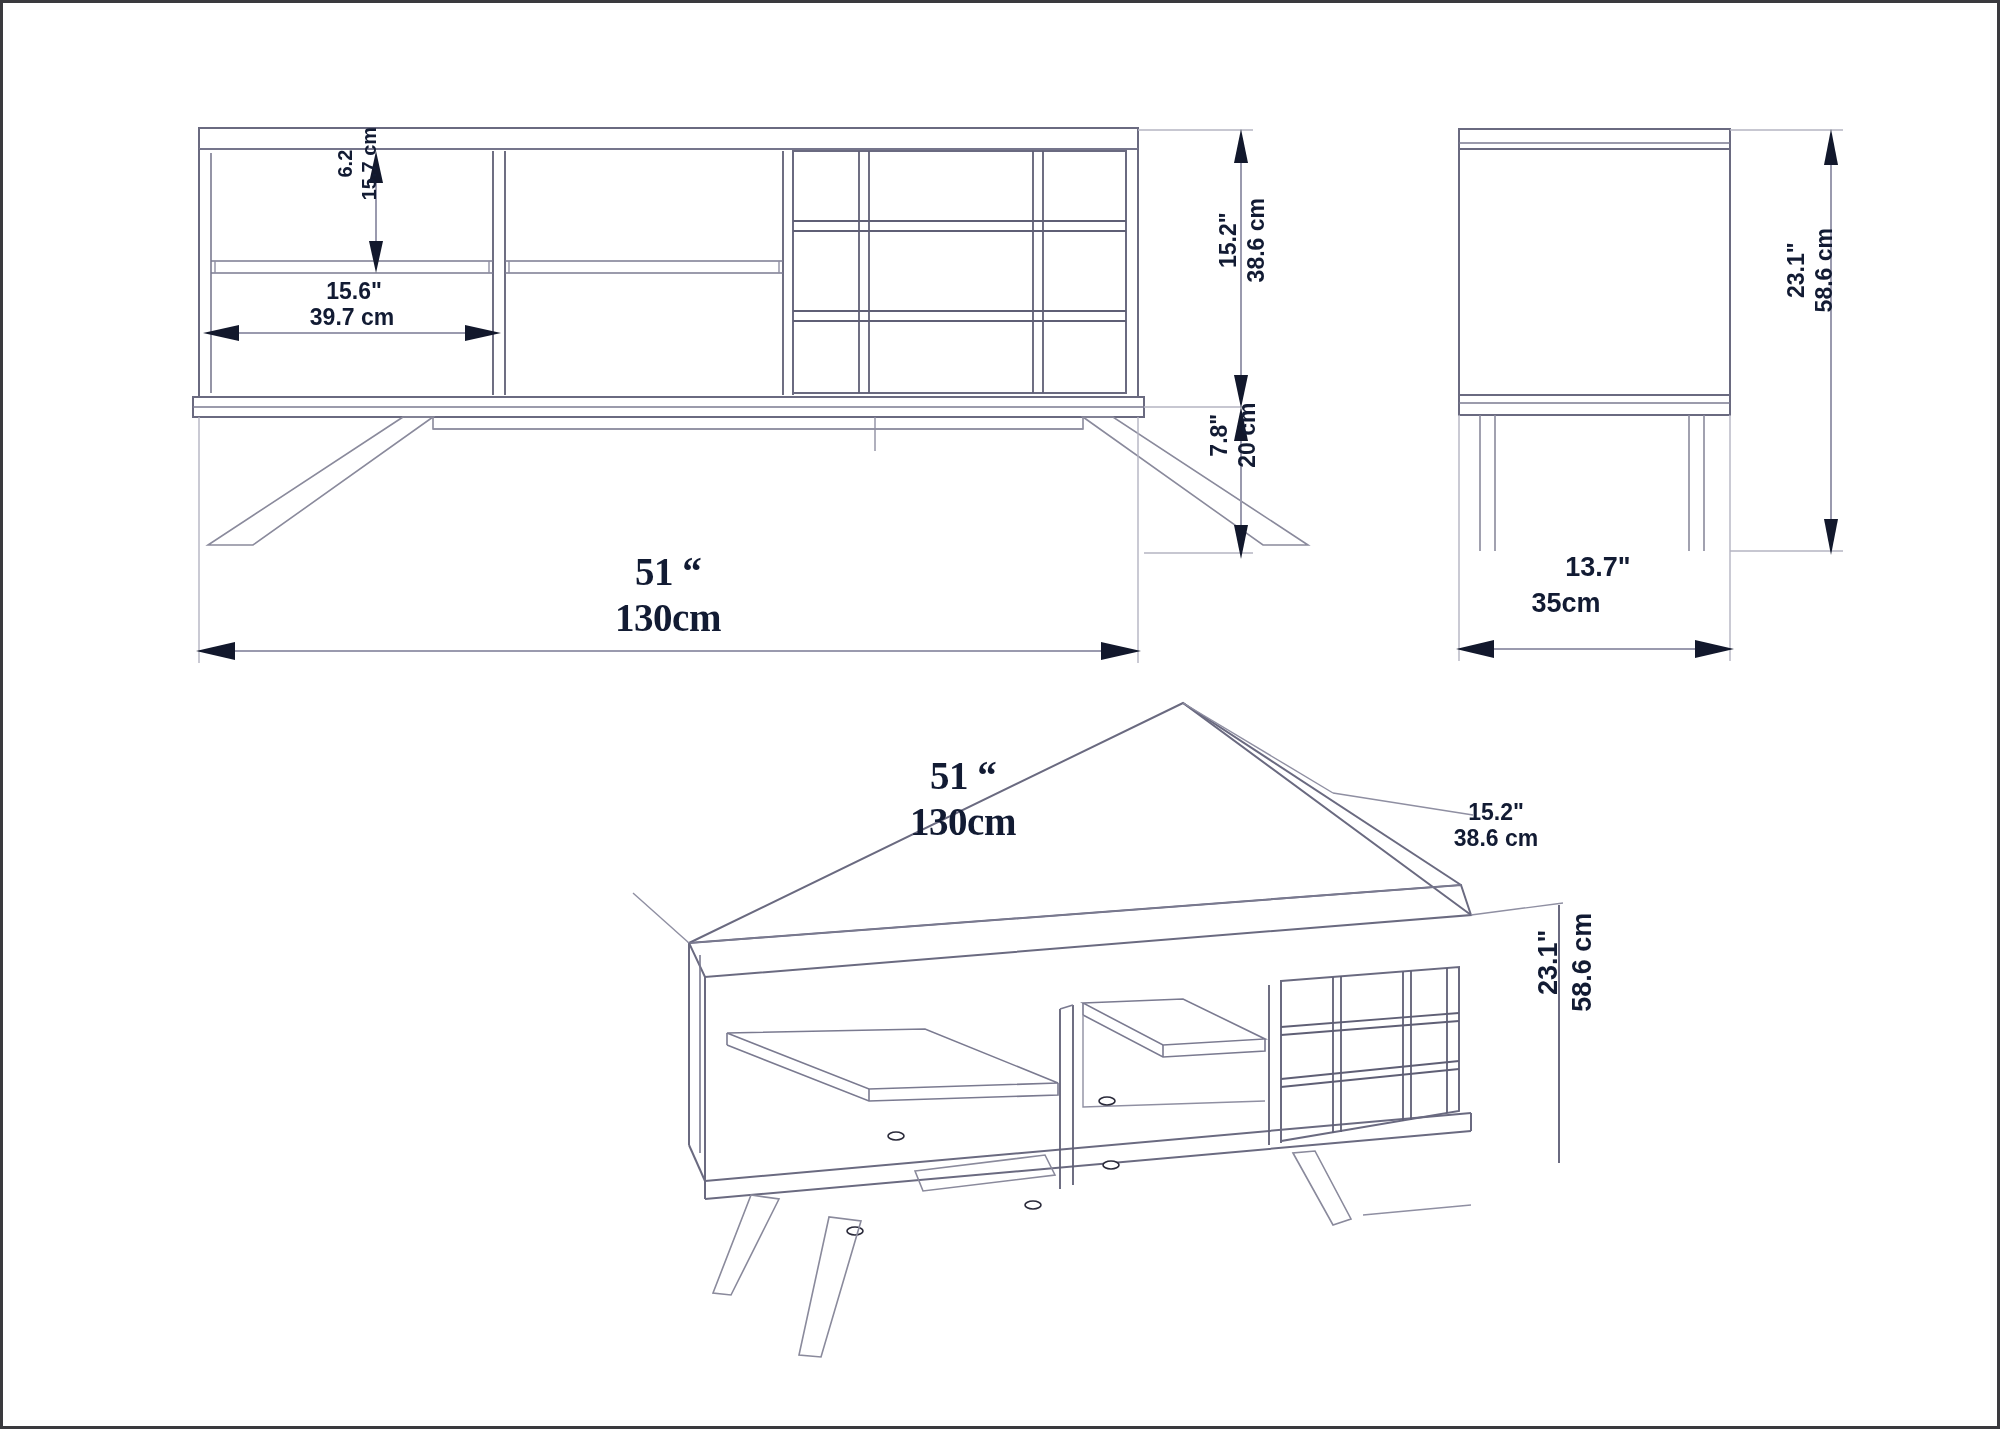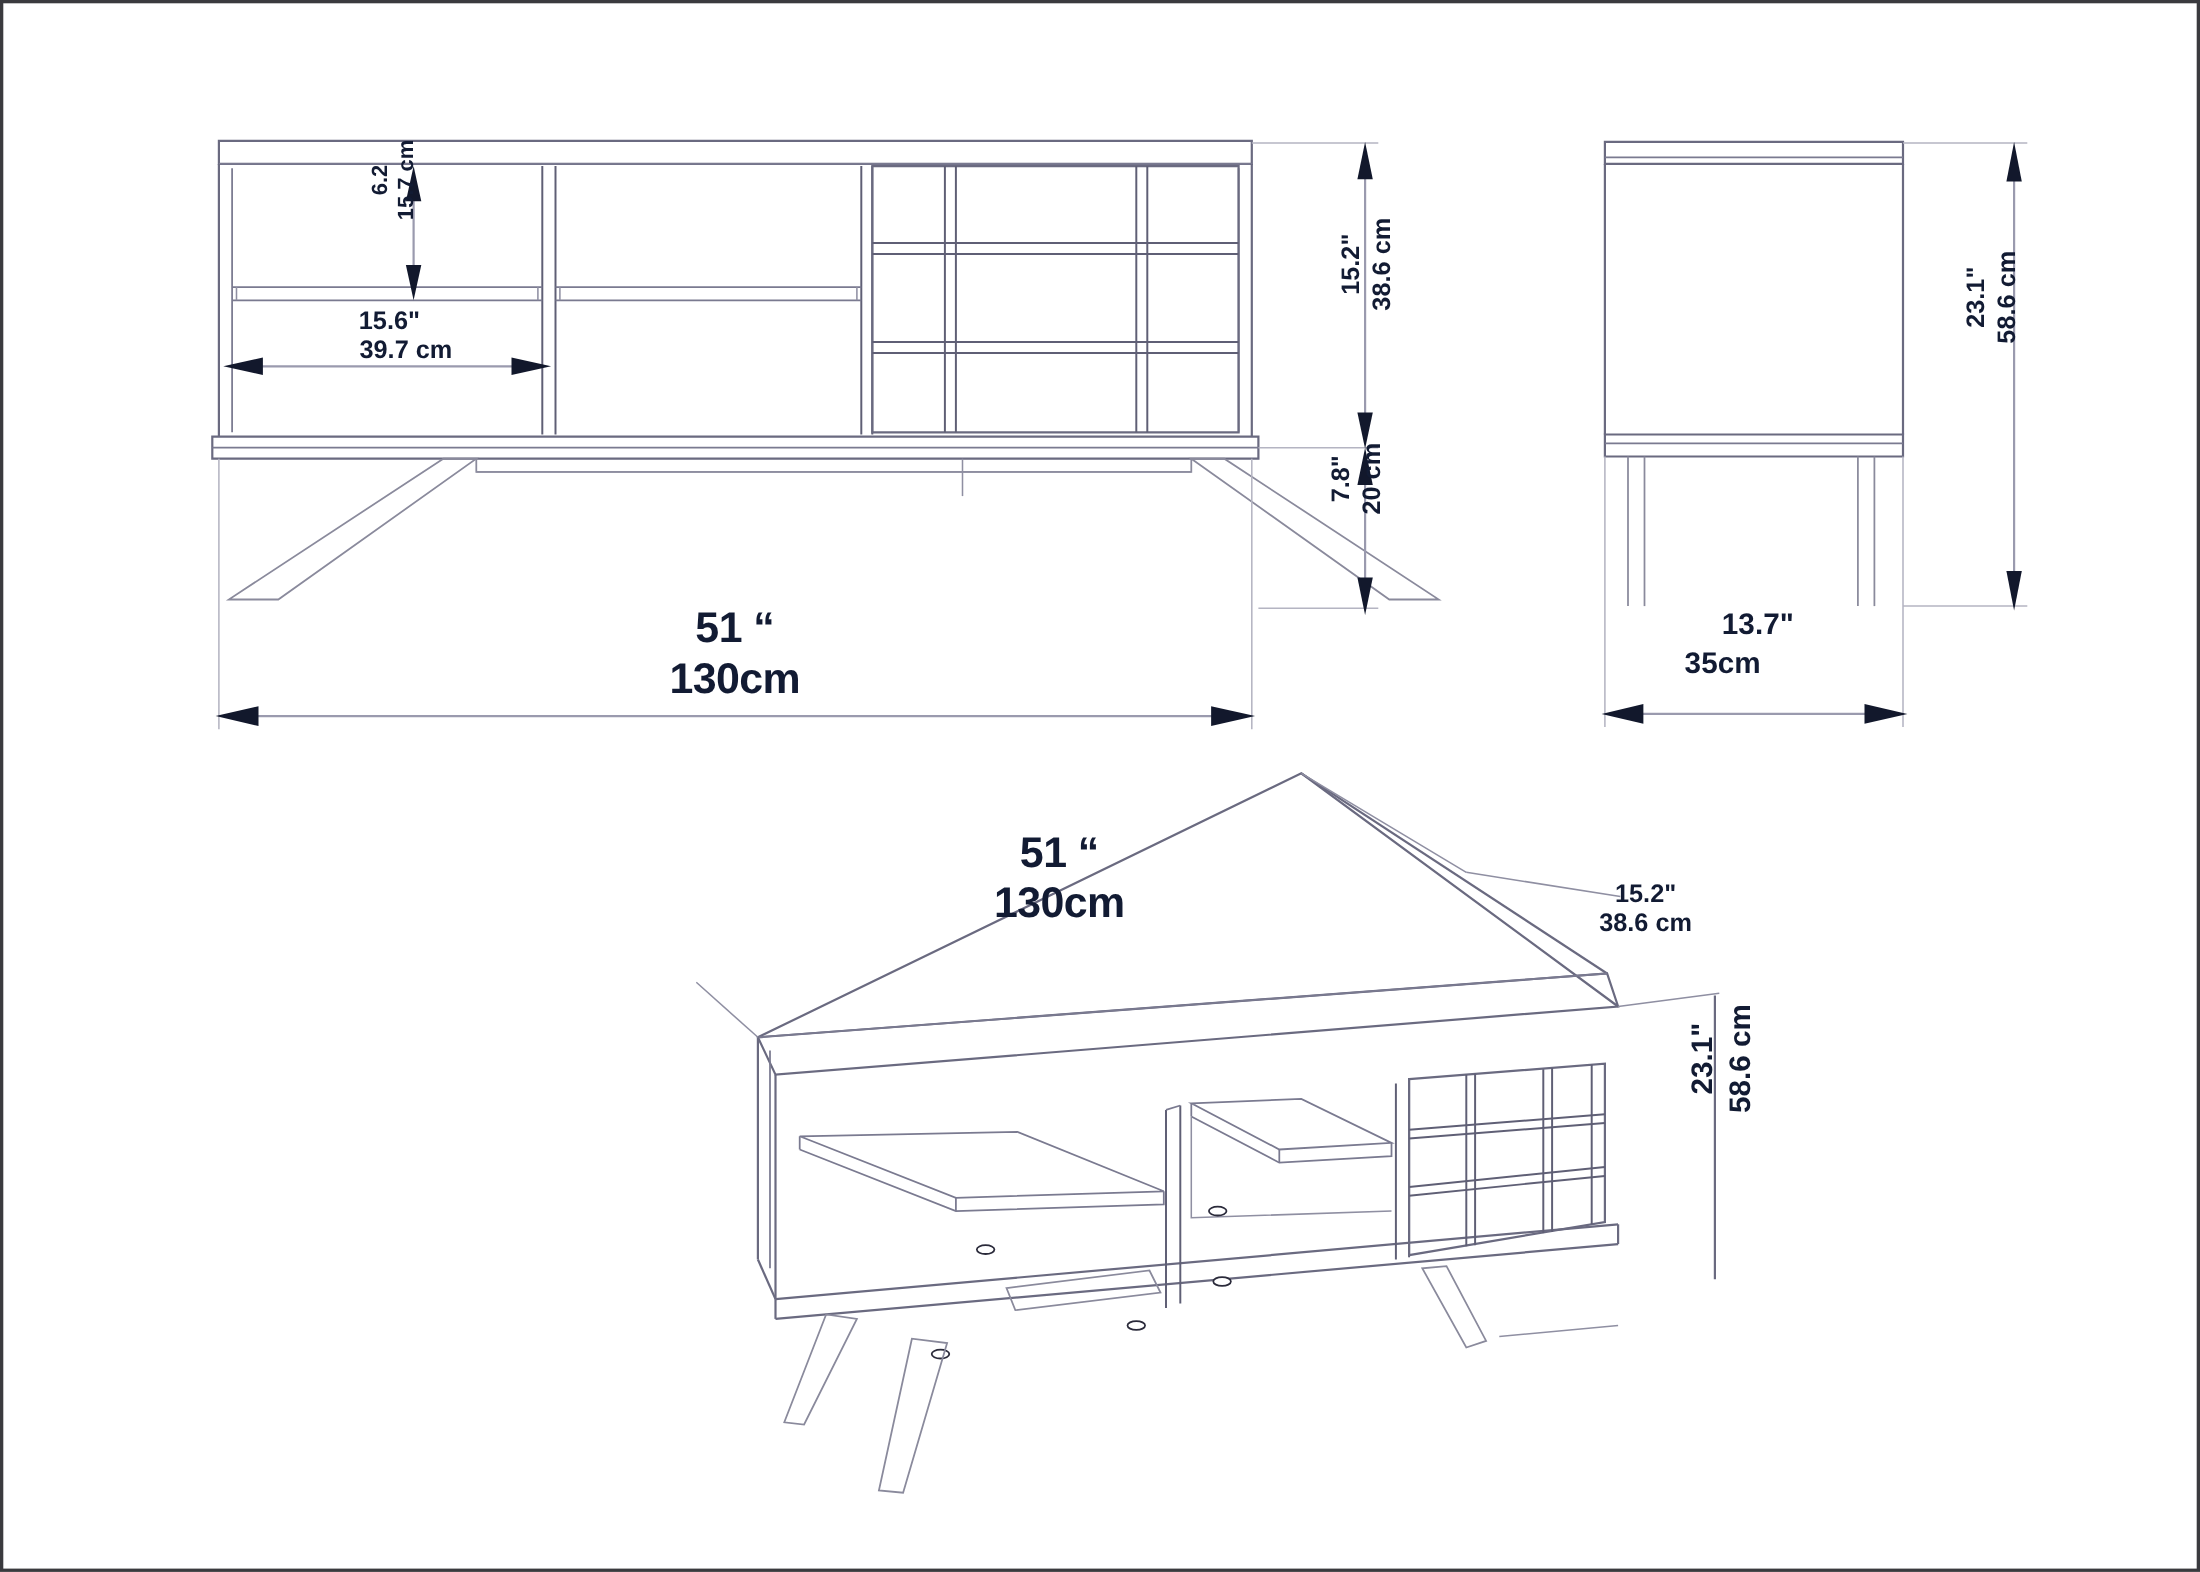--- a/index.html
+++ b/index.html
@@ -40,21 +40,21 @@
   
   .dimtxt {
     position: absolute;
     color: #121b33;
     font-family: "Liberation Sans", sans-serif;
     font-weight: bold;
     line-height: 1.06;
     white-space: pre;
     text-align: center;
   }
-  .sz-xl { font-size: 39px; letter-spacing: -0.5px; }
+  .sz-xl { font-size: 39px; letter-spacing: -0.5px; font-family: Liberation Serif, serif; }
   .sz-lg { font-size: 27px; }
   .sz-md { font-size: 23px; }
   .sz-sm { font-size: 20px; }
   .rot90ccw { transform: rotate(-90deg); transform-origin: 50% 50%; }
   .cond { font-stretch: condensed; }
 </style>
 </head>
 <body>
 
 <div id="sheet">
@@ -233,21 +233,21 @@
       <path class="ln-x" d="M1330 790 L1470 812"></path>
       <path class="ln-x" d="M1468 912 L1560 900"></path>
       <path class="ln" d="M1556 902 L1556 1160"></path>
     </g>
   </svg>
 
   <div class="dimtxt sz-sm rot90ccw" style="left:283px; top:150px; width:120px;"><span>6.2</span></div>
   <div class="dimtxt sz-sm rot90ccw" style="left:307px; top:150px; width:120px;"><span>15.7 cm</span></div>
 
   <div class="dimtxt sz-md" style="left:251px; top:276px; width:200px;">15.6"</div>
-  <div class="dimtxt sz-md" style="left:266px; top:302px; width:200px;text-align:center;">39.7 cm</div>
+  <div class="dimtxt sz-md" style="left:249px; top:302px; width:200px;text-align:center;">39.7 cm</div>
 
   <div class="dimtxt sz-md rot90ccw" style="left:1130px; top:225px; width:190px;">15.2"</div>
   <div class="dimtxt sz-md rot90ccw" style="left:1158px; top:225px; width:190px;">38.6 cm</div>
 
   <div class="dimtxt sz-md rot90ccw" style="left:1136px; top:420px; width:160px;">7.8"</div>
   <div class="dimtxt sz-md rot90ccw" style="left:1164px; top:420px; width:160px;">20 cm</div>
 
   <div class="dimtxt sz-xl cond" style="left:565px; top:548px; width:200px;">51 “</div>
   <div class="dimtxt sz-xl cond" style="left:565px; top:594px; width:200px;">130cm</div>
 

